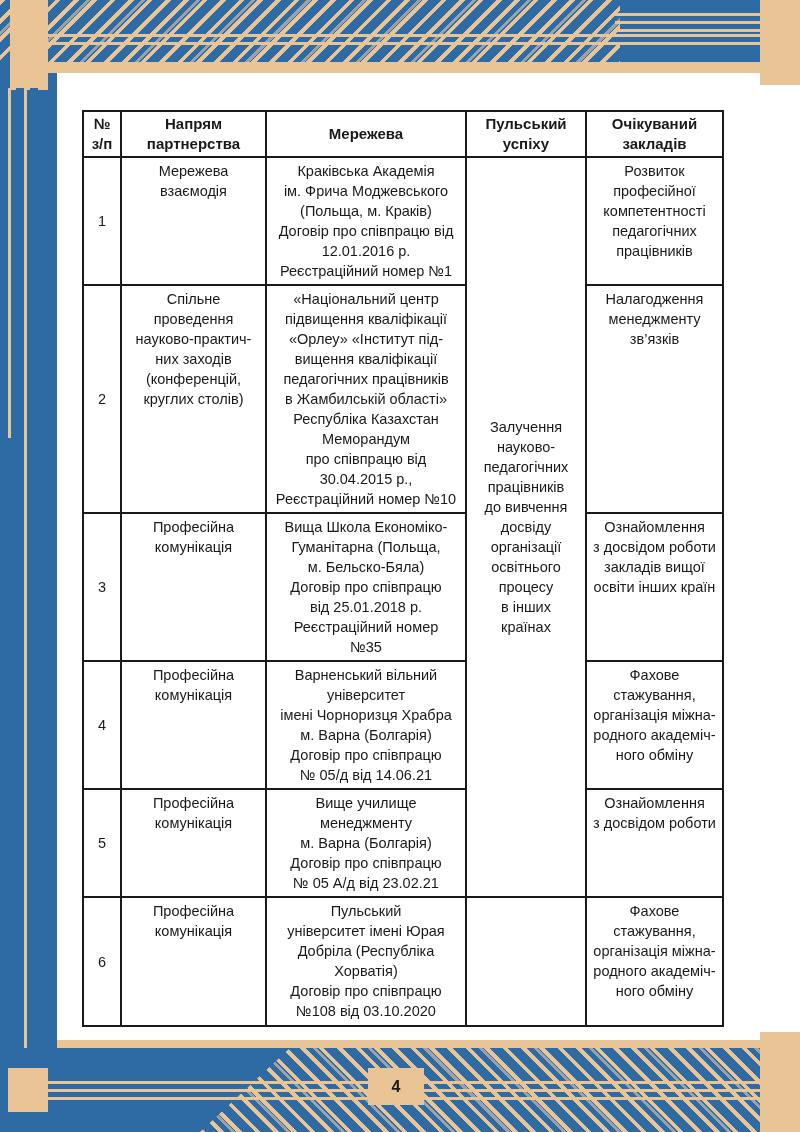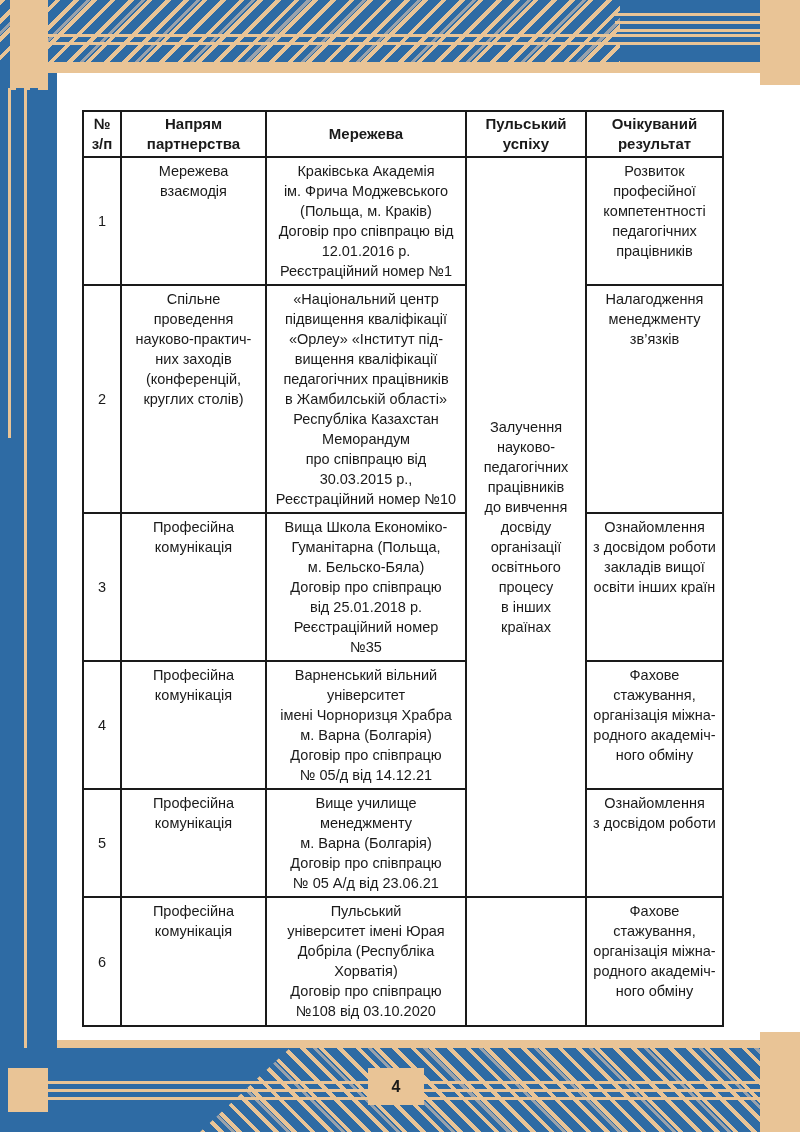--- a/index.html
+++ b/index.html
@@ -115,21 +115,21 @@
   <tbody>
       <tr style="height:45px">
     <th>№
 з/п</th>
     <th>Напрям
 партнерства</th>
     <th>Мережева</th>
     <th>Пульський
 успіху</th>
     <th>Очікуваний
-результат</th>
+закладів</th>
   </tr>
   <tr style="height:126px">
     <td class="cell-mid">1</td>
     <td class="cell-top">Мережева
 взаємодія</td>
     <td class="cell-top">Краківська Академія
 ім. Фрича Моджевського
 (Польща, м. Краків)
 Договір про співпрацю від
 12.01.2016 р.
@@ -161,21 +161,21 @@
 круглих столів)</td>
     <td class="cell-top">«Національний центр
 підвищення кваліфікації
 «Орлеу» «Інститут під-
 вищення кваліфікації
 педагогічних працівників
 в Жамбилській області»
 Республіка Казахстан
 Меморандум
 про співпрацю від
-30.03.2015 р.,
+30.04.2015 р.,
 Реєстраційний номер №10</td>
     <td class="cell-top">Налагодження
 менеджменту
 зв’язків</td>
   </tr>
   <tr style="height:146px">
     <td class="cell-mid">3</td>
     <td class="cell-top">Професійна
 комунікація</td>
     <td class="cell-top">Вища Школа Економіко-
@@ -192,36 +192,36 @@
   </tr>
   <tr style="height:127px">
     <td class="cell-mid">4</td>
     <td class="cell-top">Професійна
 комунікація</td>
     <td class="cell-top">Варненський вільний
 університет
 імені Чорноризця Храбра
 м. Варна (Болгарія)
 Договір про співпрацю
-№ 05/д від 14.12.21</td>
+№ 05/д від 14.06.21</td>
     <td class="cell-top">Фахове
 стажування,
 організація міжна-
 родного академіч-
 ного обміну</td>
   </tr>
   <tr style="height:105px">
     <td class="cell-mid">5</td>
     <td class="cell-top">Професійна
 комунікація</td>
     <td class="cell-top">Вище училище
 менеджменту
 м. Варна (Болгарія)
 Договір про співпрацю
-№ 05 А/д від 23.06.21</td>
+№ 05 А/д від 23.02.21</td>
     <td class="cell-top">Ознайомлення
 з досвідом роботи</td>
   </tr>
   <tr style="height:129px">
     <td class="cell-mid">6</td>
     <td class="cell-top">Професійна
 комунікація</td>
     <td class="cell-top">Пульський
 університет імені Юрая
 Добріла (Республіка

